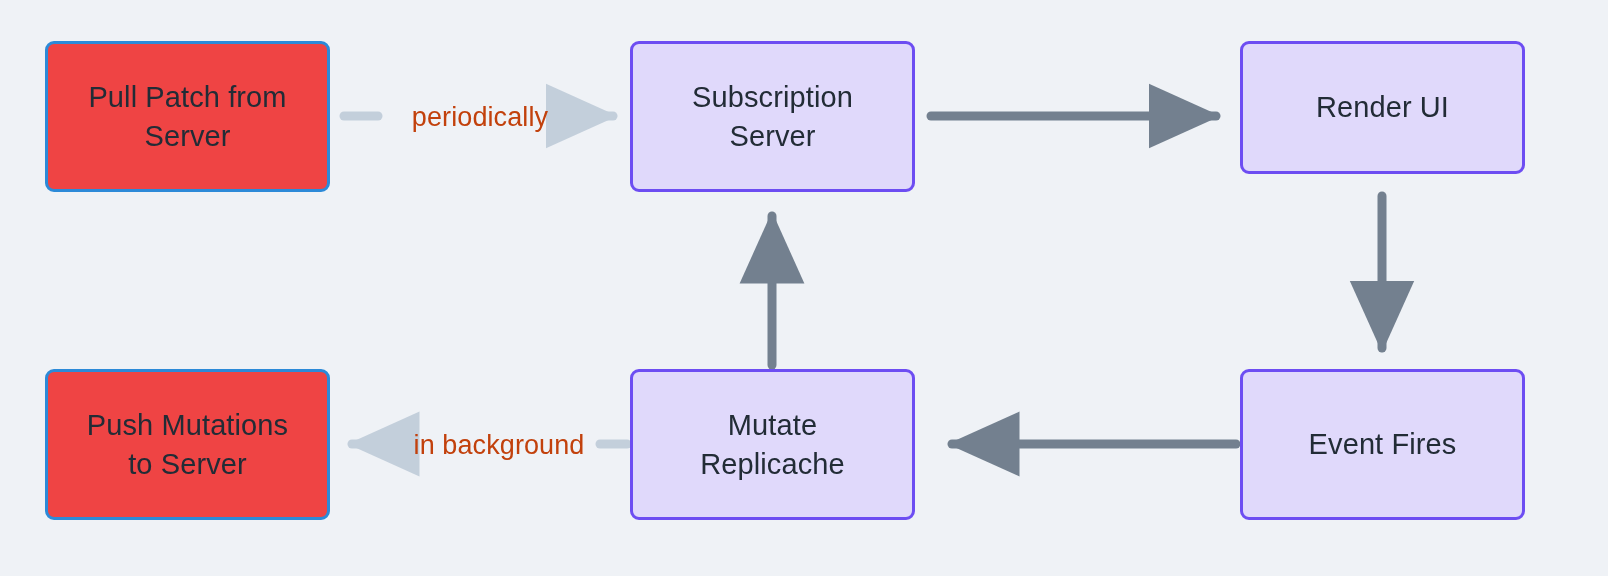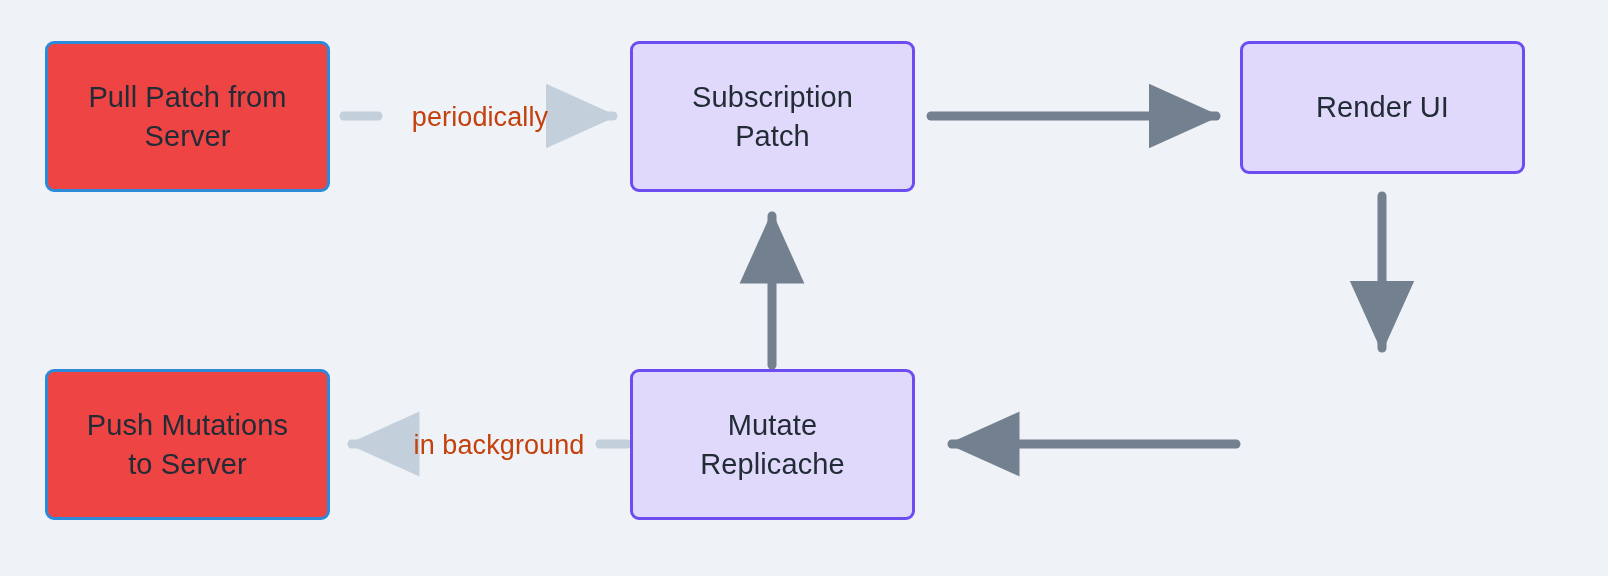--- a/index.html
+++ b/index.html
@@ -98,28 +98,29 @@
 
     <g>
       <line x1="772" y1="365" x2="772" y2="216" stroke="#73808f" stroke-width="9" stroke-linecap="round" marker-end="url(#arrow-strong)"></line>
     </g>
   </svg>
 
   <div class="node node-blue" style="left:45px; top:41px; width:285px; height:151px;">Pull Patch from
 Server</div>
 
   <div class="node node-purple" style="left:630px; top:41px; width:285px; height:151px;">Subscription
-Patch</div>
+Server</div>
 
   <div class="node node-purple" style="left:1240px; top:41px; width:285px; height:133px;">Render UI</div>
 
   <div class="node node-purple" style="left:630px; top:369px; width:285px; height:151px;">Mutate
 Replicache</div>
 
   <div class="node node-blue" style="left:45px; top:369px; width:285px; height:151px;">Push Mutations
 to Server</div>
 
+  <div class="node node-purple" style="left:1240px; top:369px; width:285px; height:151px;">Event Fires</div>
 
   <div class="edge-label" style="left:480px; top:117px;">periodically</div>
 
   <div class="edge-label" style="left:487px; top:445px;margin-left:12px;">in background</div>
 
 </div>
 
 </body></html>

